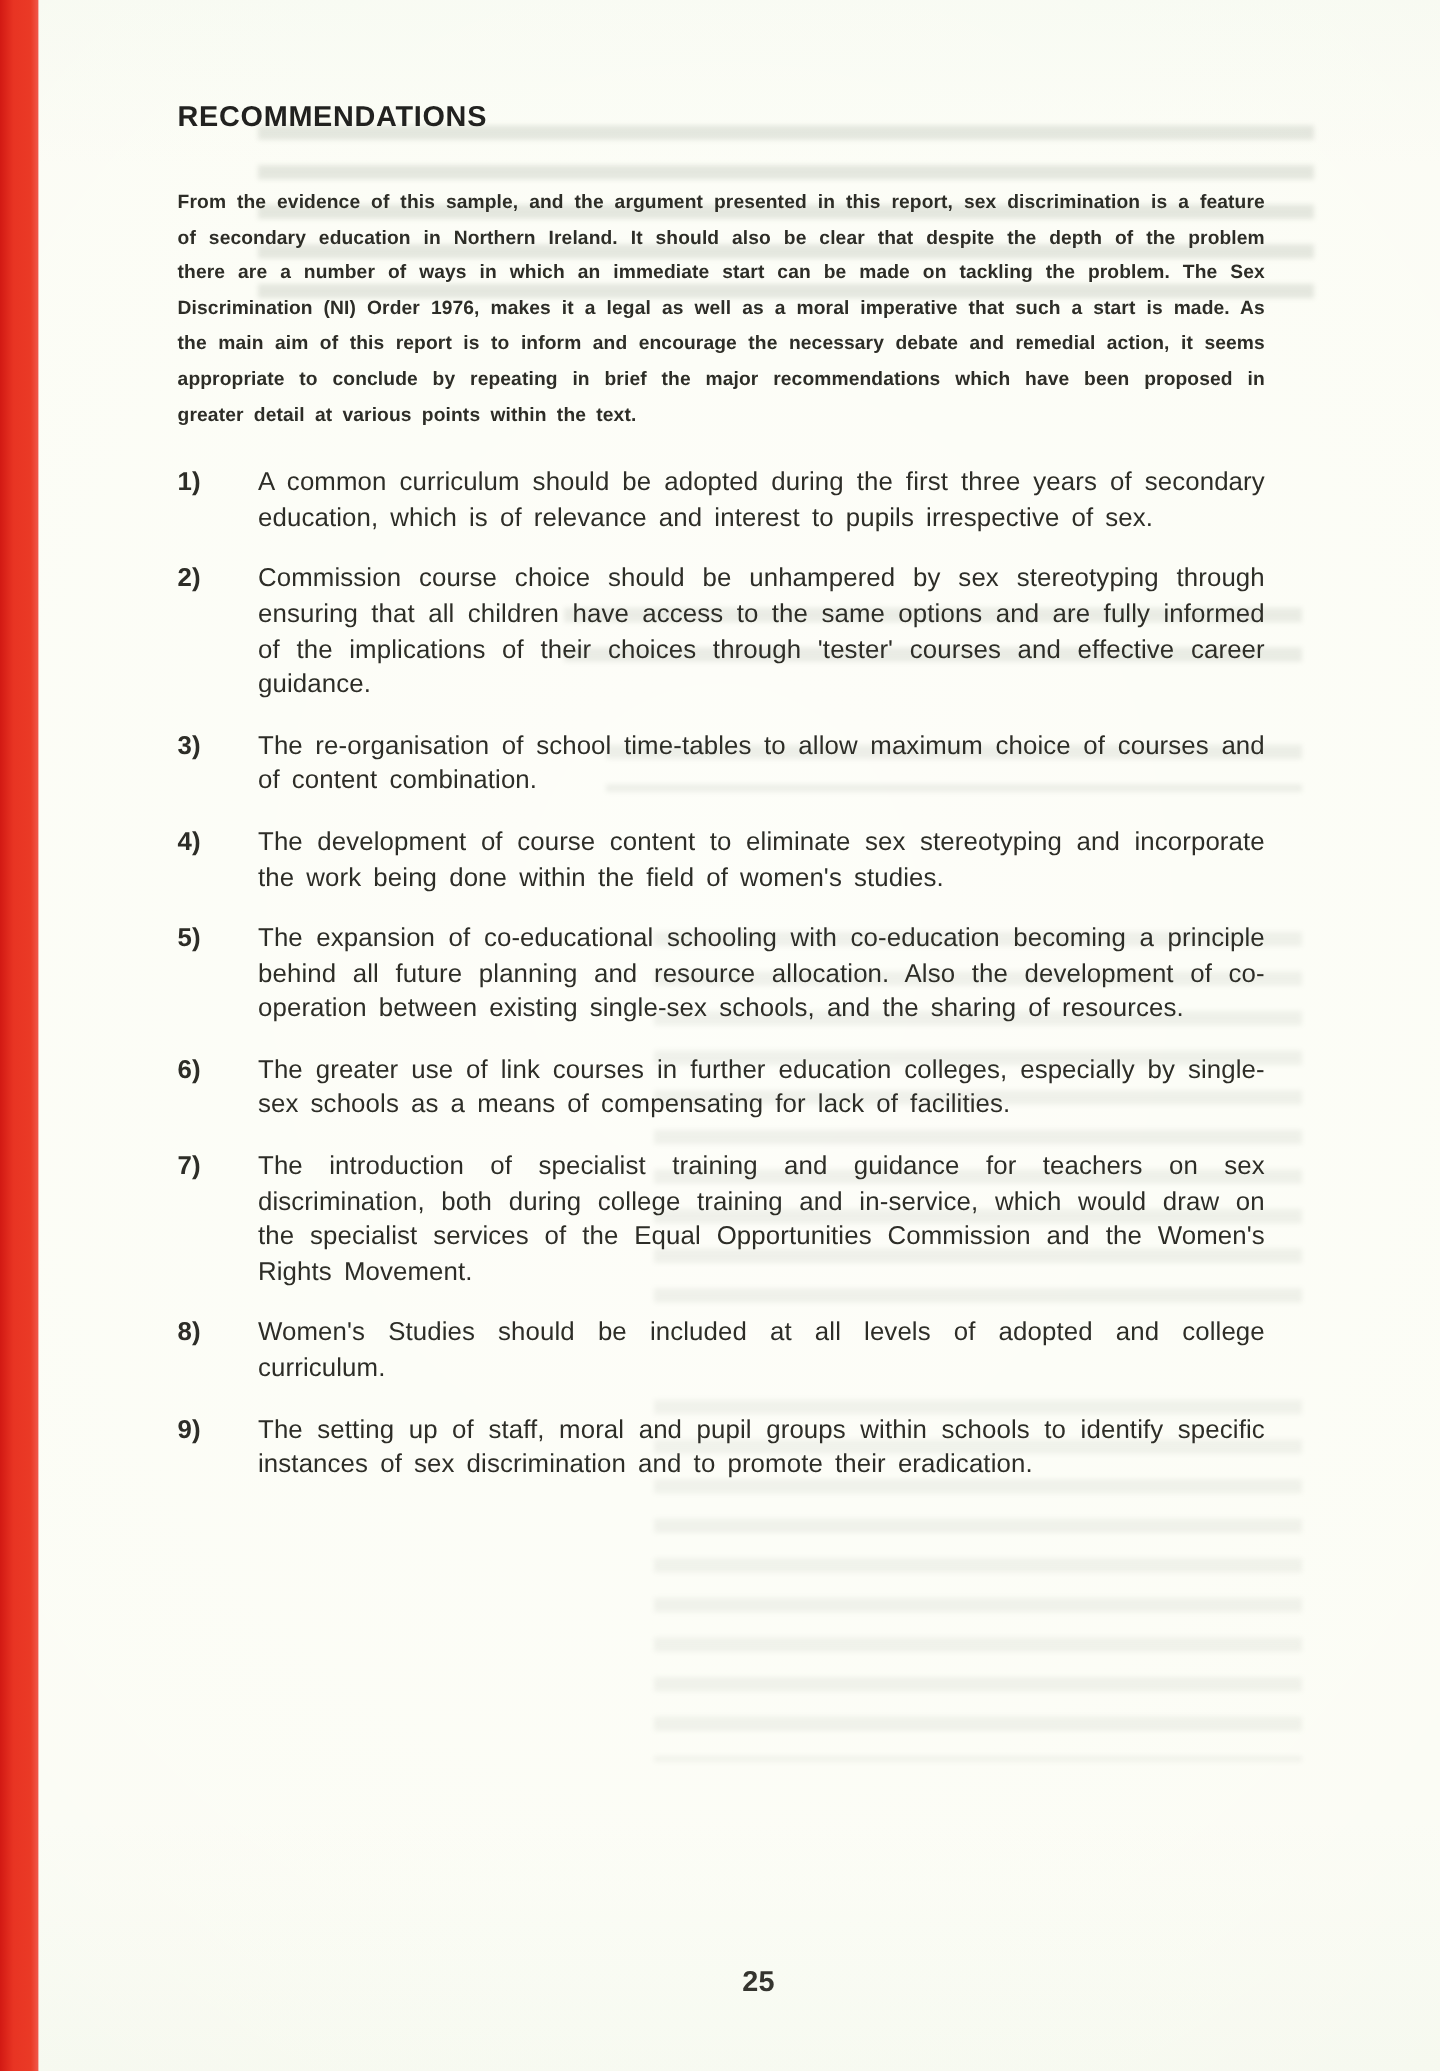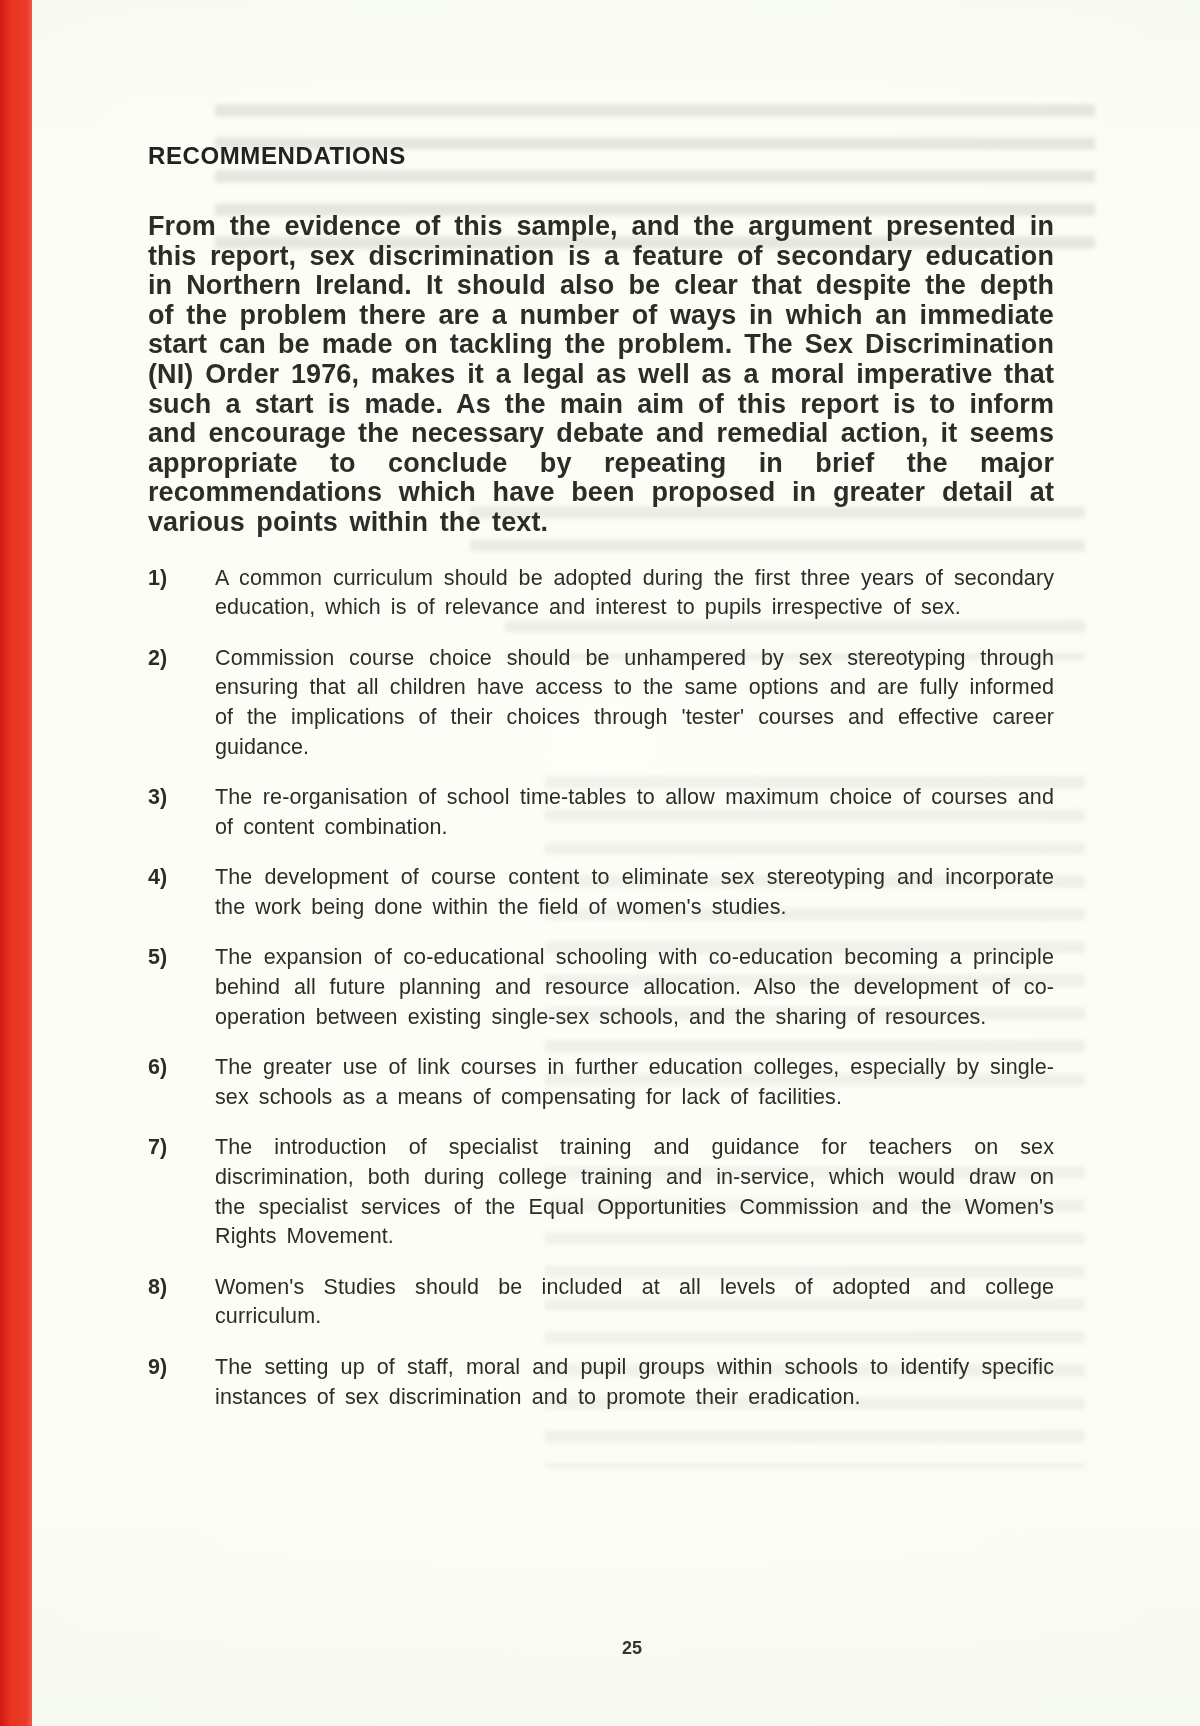--- a/index.html
+++ b/index.html
@@ -47,27 +47,26 @@
     position: absolute; left: 148px; top: 84px; width: 906px;
     z-index: 2;
     color: #2b2b25;
   }
   .chapter-heading {
     text-align: center;
     font-size: 23px; font-weight: 700; letter-spacing: 0.8px;
     color: #222220;
   }
   .section-heading {
-    margin-top: 58px;
     font-size: 24px; font-weight: 700; letter-spacing: 0.6px;
     color: #222220;
   }
   .intro {
     margin: 42px 0 0 0;
-    font-size: 27px; font-weight: 700;
+    font-size: 16px; font-weight: 700;
     line-height: 29.6px;
     text-align: justify;
     word-spacing: 4px; letter-spacing: 0.1px;
     color: #2d2d27;
   }
   .rec-list { margin-top: 26px; }
   .rec-item {
     display: grid;
     grid-template-columns: 67px 1fr;
     margin-bottom: 21px;
@@ -79,21 +78,21 @@
   .rec-text {
     font-size: 21.5px; font-weight: 400; line-height: 29.6px;
     text-align: justify;
     word-spacing: 4px; letter-spacing: 0.1px;
     color: #2d2d27;
   }
   .page-number {
     position: absolute; left: 0; top: 1638px;
     width: 1200px; padding-left: 64px; box-sizing: border-box;
     text-align: center;
-    font-size: 18px; font-weight: 700; color: #35352f;
+    font-size: 24px; font-weight: 700; color: #35352f;
     z-index: 2;
   }
 </style>
 </head>
 <body>
 
 <div class="page">
 
   <div class="red-edge"></div>
 

